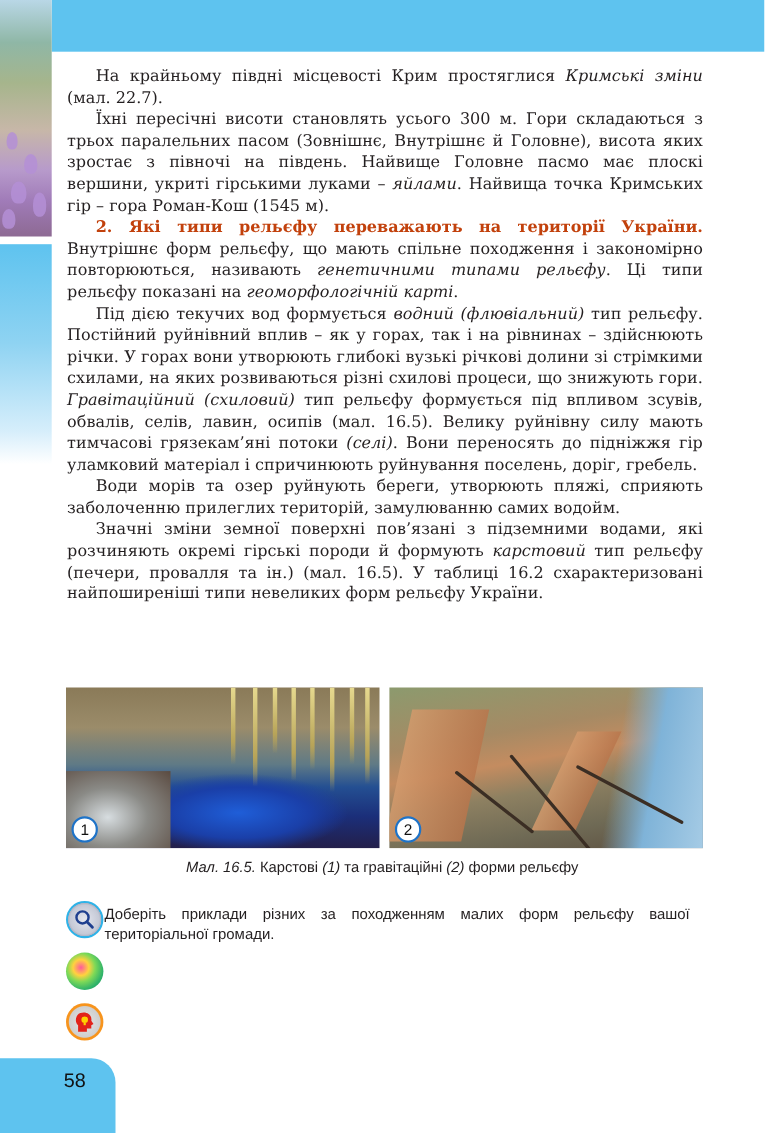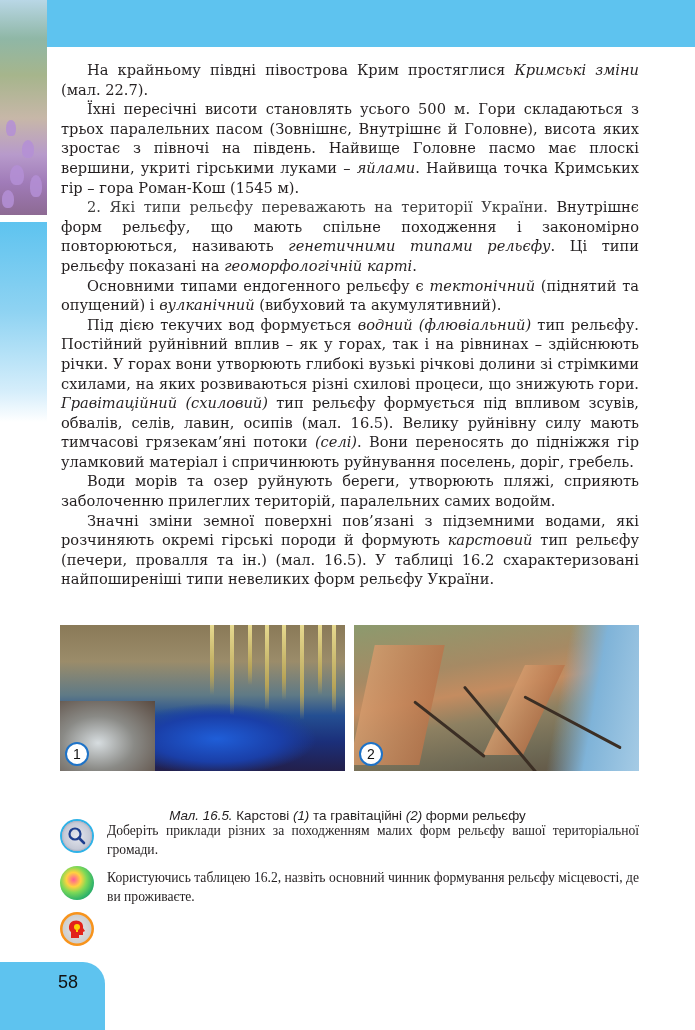--- a/index.html
+++ b/index.html
@@ -9,48 +9,48 @@
   .top-banner { position: absolute; left: 47px; top: 0; width: 648px; height: 47px; background: #5ec3ef; }
   .corner-photo { position: absolute; left: 0; top: 0; width: 47px; height: 215px;
     background: linear-gradient(180deg, #b9d7e6 0%, #8fb7a6 18%, #a6b58c 35%, #c7b7a8 55%, #b79acb 72%, #a07bb8 85%, #8d6a93 100%); }
   .corner-photo .fl { position:absolute; border-radius:50% 50% 40% 40%; background:#b48fd6; opacity:.85; }
   .side-stripe { position: absolute; left: 0; top: 222px; width: 47px; height: 200px;
     background: linear-gradient(180deg, #5ec3ef 0%, #8fd3f2 45%, #d6eefb 85%, #ffffff 100%); }
 
   .body-text { position: absolute; left: 61px; top: 60px; width: 578px; font-size: 14.6px; line-height: 19.6px; text-align: justify; }
   .body-text p { text-indent: 26px; }
   .body-text i { font-style: italic; }
-  .heading-inline { color: #404040; font-weight: normal; }
+  .heading-inline { color: #c2410c; font-weight: bold; }
 
   .fig { position: absolute; top: 625px; width: 285px; height: 146px; overflow: hidden; }
   .fig-1 { left: 60px;
     background:
       radial-gradient(ellipse 50% 35% at 55% 78%, #1f5ed8 0%, #1a3fa8 45%, transparent 70%),
       linear-gradient(180deg, #8a7a58 0%, #9b8c6a 25%, #5f7a86 48%, #244f92 62%, #1b2f7a 80%, #231f4a 100%);
   }
   .fig-1 .stal { position:absolute; top:0; width:4px; background: linear-gradient(180deg,#e6d98f,#b8a458 70%,transparent); }
   .fig-1 .rock { position:absolute; left:0; bottom:0; width:95px; height:70px; background: radial-gradient(ellipse at 40% 60%, #d7dde0 0%, #8a8a86 45%, #5a4a40 100%); }
   .fig-2 { left: 354px;
     background:
       linear-gradient(100deg, transparent 70%, #7fb3d8 82%, #a5cbe5 100%),
       linear-gradient(170deg, #8c9a6e 0%, #a68a64 30%, #c48c60 45%, #8d8061 60%, #6f6a55 80%, #5c4f40 100%);
   }
   .fig-2 .crack { position:absolute; height:3px; background:#3b2e24; border-radius:2px; transform-origin:left center; }
   .fig-2 .cliff { position:absolute; background: linear-gradient(90deg,#d39a6c,#b9764c); opacity:.85; }
   .fig-badge { position: absolute; left: 5px; bottom: 5px; width: 24px; height: 24px; border-radius: 50%;
     background: #ffffff; border: 2px solid #1e73c8; font-family: "Liberation Sans", sans-serif; font-size: 14px;
     line-height: 20px; text-align: center; color: #111; }
 
-  .caption { position: absolute; left: 0; top: 808px; width: 695px; text-align: center;
+  .caption { position: absolute; left: 0; top: 781px; width: 695px; text-align: center;
     font-family: "Liberation Sans", sans-serif; font-size: 13.4px; color: #231f20; }
   .caption i { font-style: italic; }
 
   .task { position: absolute; left: 60px; width: 585px; height: 40px; }
   .task-icon { position: absolute; left: 0; top: 0; width: 34px; height: 34px; border-radius: 50%; }
-  .task-text { position: absolute; left: 47px; top: 2px; width: 532px; font-family: Liberation Serif, serif;
+  .task-text { position: absolute; left: 35px; top: 2px; width: 532px; font-family: Liberation Sans, sans-serif;
     font-size: 13.6px; line-height: 19px; text-align: justify; color: #231f20; }
   .icon-search { background: radial-gradient(circle, #e4e6ee 0%, #c5c9d6 55%, #aeb3c4 62%, #2fb2e7 64%, #2fb2e7 100%); }
   .icon-search svg { position:absolute; left:7px; top:7px; }
   .icon-puzzle { background: radial-gradient(circle at 40% 40%, #ff5a9c 0%, #ffd23f 25%, #7ed957 45%, #2fb36a 70%, #1f8a4b 100%); }
   .icon-head { background: radial-gradient(circle, #e6e6e6 0%, #cfcfcf 58%, #f7941d 62%, #f7941d 100%); }
   .icon-head svg { position:absolute; left:7px; top:6px; }
 
   .page-tab { position: absolute; left: 0; top: 962px; width: 105px; height: 68px; background: #5ec3ef; border-top-right-radius: 22px; }
   .page-number { position: absolute; left: 58px; top: 972px; font-family: "Liberation Sans", sans-serif; font-size: 18px; color: #111; }
 </style>
@@ -61,26 +61,25 @@
 <div class="corner-photo">
   <span class="fl" style="left:6px;top:120px;width:10px;height:16px"></span>
   <span class="fl" style="left:22px;top:140px;width:12px;height:18px"></span>
   <span class="fl" style="left:10px;top:165px;width:14px;height:20px"></span>
   <span class="fl" style="left:30px;top:175px;width:12px;height:22px"></span>
   <span class="fl" style="left:2px;top:190px;width:12px;height:18px"></span>
 </div>
 <div class="side-stripe"></div>
 
 <div class="body-text">
-  <p><span>На крайньому півдні півострова Крим простяглися </span><i>Кримські зміни</i><span> (мал. 22.7).</span></p>
-  <p><span>Їхні пересічні висоти становлять усього 500 м. Гори складаються з трьох паралельних пасом (Зовнішнє, Внутрішнє й Головне), висота яких зростає з півночі на південь. Найвище Головне пасмо має плоскі вершини, укриті гірськими луками – </span><i>яйлами</i><span>. Найвища точка Кримських гір – гора Роман-Кош (1545 м).</span></p>
+  <p><span>На крайньому півдні місцевості Крим простяглися </span><i>Кримські зміни</i><span> (мал. 22.7).</span></p>
+  <p><span>Їхні пересічні висоти становлять усього 300 м. Гори складаються з трьох паралельних пасом (Зовнішнє, Внутрішнє й Головне), висота яких зростає з півночі на південь. Найвище Головне пасмо має плоскі вершини, укриті гірськими луками – </span><i>яйлами</i><span>. Найвища точка Кримських гір – гора Роман-Кош (1545 м).</span></p>
   <p><span class="heading-inline">2. Які типи рельєфу переважають на території України.</span><span> Внутрішнє форм рельєфу, що мають спільне походження і закономірно повторюються, називають </span><i>генетичними типами рельєфу</i><span>. Ці типи рельєфу показані на </span><i>геоморфологічній карті</i><span>.</span></p>
-  <p><span>Основними типами ендогенного рельєфу є </span><i>тектонічний</i><span> (піднятий та опущений) і </span><i>вулканічний</i><span> (вибуховий та акумулятивний).</span></p>
   <p><span>Під дією текучих вод формується </span><i>водний (флювіальний)</i><span> тип рельєфу. Постійний руйнівний вплив – як у горах, так і на рівнинах – здійснюють річки. У горах вони утворюють глибокі вузькі річкові долини зі стрімкими схилами, на яких розвиваються різні схилові процеси, що знижують гори. </span><i>Гравітаційний (схиловий)</i><span> тип рельєфу формується під впливом зсувів, обвалів, селів, лавин, осипів (мал. 16.5). Велику руйнівну силу мають тимчасові грязекам’яні потоки </span><i>(селі)</i><span>. Вони переносять до підніжжя гір уламковий матеріал і спричинюють руйнування поселень, доріг, гребель.</span></p>
-  <p><span>Води морів та озер руйнують береги, утворюють пляжі, сприяють заболоченню прилеглих територій, паралельних самих водойм.</span></p>
+  <p><span>Води морів та озер руйнують береги, утворюють пляжі, сприяють заболоченню прилеглих територій, замулюванню самих водойм.</span></p>
   <p><span>Значні зміни земної поверхні пов’язані з підземними водами, які розчиняють окремі гірські породи й формують </span><i>карстовий</i><span> тип рельєфу (печери, провалля та ін.) (мал. 16.5). У таблиці 16.2 схарактеризовані найпоширеніші типи невеликих форм рельєфу України.</span></p>
 </div>
 
 <div class="fig fig-1">
   <span class="stal" style="left:150px;height:70px"></span>
   <span class="stal" style="left:170px;height:90px"></span>
   <span class="stal" style="left:188px;height:60px"></span>
   <span class="stal" style="left:205px;height:85px"></span>
   <span class="stal" style="left:222px;height:75px"></span>
   <span class="stal" style="left:240px;height:95px"></span>
@@ -108,21 +107,20 @@
     <svg width="20" height="20" viewBox="0 0 20 20">
         <circle cx="8" cy="8" r="5.5" fill="none" stroke="#1f3f8f" stroke-width="2.2"></circle>
         <line x1="12" y1="12" x2="17" y2="17" stroke="#1f3f8f" stroke-width="2.6" stroke-linecap="round"></line>
       </svg>
   </div>
   <div class="task-text">Доберіть приклади різних за походженням малих форм рельєфу вашої територіальної громади.</div>
 </div>
 
 <div class="task" style="top:866px">
   <div class="task-icon icon-puzzle"></div>
-  <div class="task-text">Користуючись таблицею 16.2, назвіть основний чинник формування рельєфу місцевості, де ви проживаєте.</div>
 </div>
 
 <div class="task" style="top:912px">
   <div class="task-icon icon-head">
     <svg width="20" height="22" viewBox="0 0 20 22">
         <path d="M4 20 L4 14 C1 12 1 5 6 3 C11 1 17 4 16 10 L18 13 L16 14 L16 17 L12 17 L12 20 Z" fill="#e2231a"></path>
         <circle cx="10" cy="9" r="3" fill="#ffd200"></circle>
         <rect x="9" y="12" width="2" height="2" fill="#ffd200"></rect>
       </svg>
   </div>

